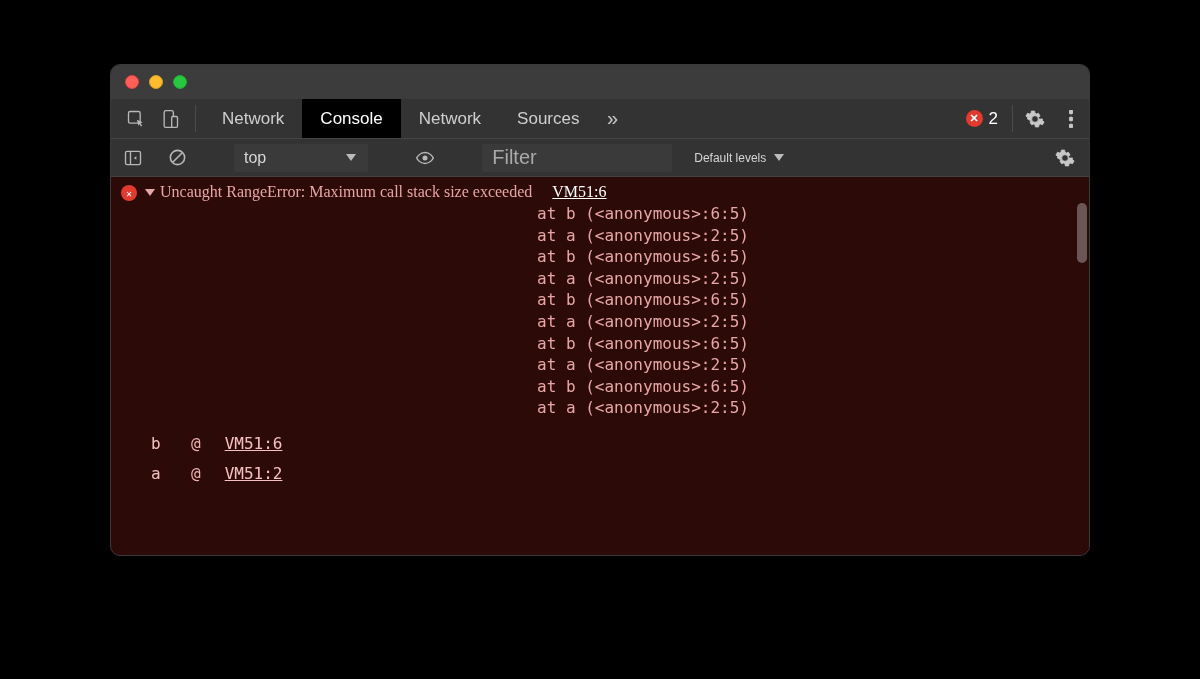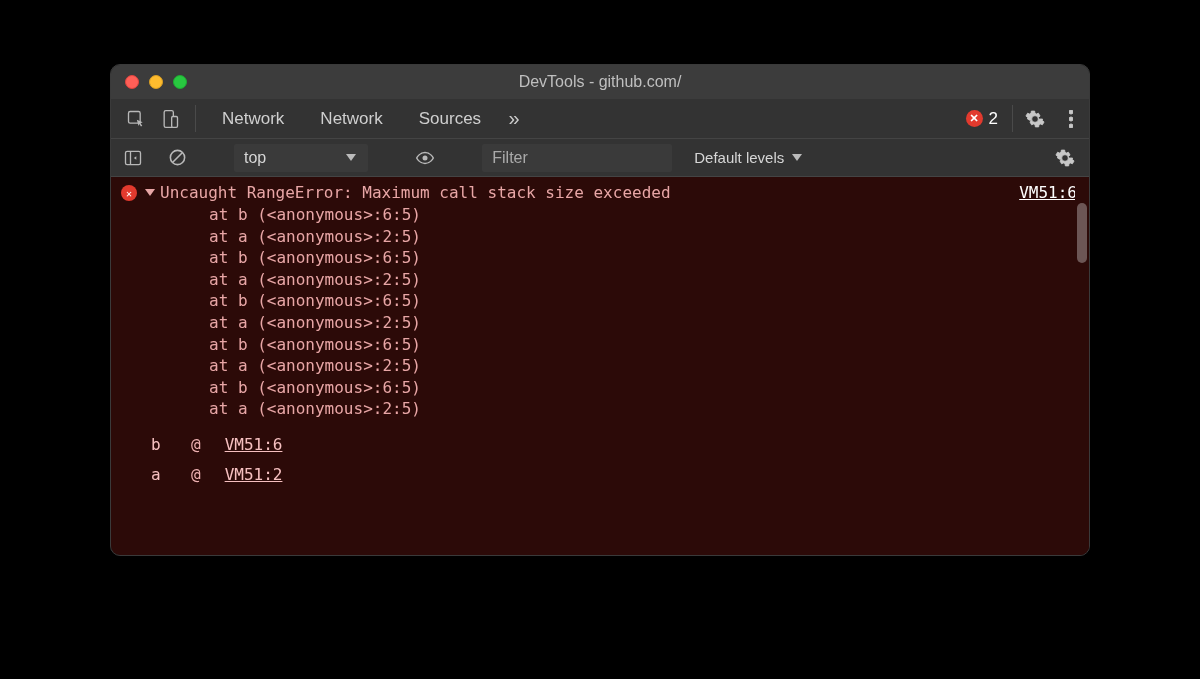--- a/index.html
+++ b/index.html
@@ -93,26 +93,26 @@
     height: 28px; cursor:default;
   }
   .context-arrow {
     width:0; height:0; border-left:5px solid transparent; border-right:5px solid transparent;
     border-top:7px solid #bbb;
   }
   .eye-pad { padding: 0 6px; }
   .filter-input {
     height: 28px; width: 190px; background: #3a3a3a;
     border: none; outline: none; color: #ddd;
-    padding: 0 10px; font-size: 16px; border-radius:2px;
+    padding: 0 10px; font-size: 20px; border-radius:2px;
   }
   .filter-input::placeholder { color: #aaa; }
   .levels {
     display:flex; align-items:center; gap:8px; color:#d6d6d6;
-    font-size:15px; padding: 0 10px; cursor:default;
+    font-size:12px; padding: 0 10px; cursor:default;
   }
   .ctoolbar .spacer { flex:1; }
   
   .cbody {
     flex:1; background: #2c0a08;
     font-family: Menlo, Consolas, monospace;
     font-size: 16px; color: #e8a6a6;
     overflow:hidden; position:relative;
     padding: 6px 12px 8px 10px;
   }
@@ -120,24 +120,24 @@
   .msg-icon {
     width:16px; height:16px; border-radius:50%; background:#e23a2e;
     color:#fff; display:flex; align-items:center; justify-content:center;
     font-size:10px; font-weight:700; margin: 2px 8px 0 0; flex-shrink:0;
   }
   .disclosure {
     display:inline-block; width:0; height:0;
     border-left:5px solid transparent; border-right:5px solid transparent;
     border-top:7px solid #e8a6a6; margin: 6px 5px 0 0; flex-shrink:0;
   }
-  .msg-main { flex:1; display:flex; justify-content:space-between; align-items:flex-start; gap:20px;}
+  .msg-main { flex:1; display:flex; justify-content:flex-start; align-items:flex-start; gap:20px;font-family:Liberation Serif, serif;}
   .msg-text { white-space:pre; }
   .msg-link { color:#fff; text-decoration: underline; white-space:nowrap; cursor:default; }
-  .stack { padding-left: 88px; white-space:pre; line-height:1.35; margin-top:2px;}
+  .stack { padding-left: 88px; white-space:pre; line-height:1.35; margin-top:2px;text-align:center;}
   .short-stack { padding: 10px 0 0 30px; line-height:1.9; }
   .short-stack .srow { display:flex; gap:24px; align-items:baseline; }
   .short-stack .fn { color:#f6c0c0; width: 16px; }
   .short-stack .at { color:#efb2b2; }
   .short-stack a { color:#f6c0c0; text-decoration: underline; cursor:default; }
   
   .scroll-gutter {
     position:absolute; right:0; top:0; bottom:0; width:14px;
     background: #2c0a08;
   }
@@ -151,38 +151,38 @@
 
 <div class="shadow-wrap">
 <div class="window">
 
   <div class="titlebar">
     <div class="traffic">
       <div class="dot tl-close"></div>
       <div class="dot tl-min"></div>
       <div class="dot tl-max"></div>
     </div>
-    <div class="title">DevTools - github.com/</div>
   </div>
 
   <div class="maintabs">
     <div class="icon-slot first">
       <svg width="20" height="20" viewBox="0 0 24 24" stroke-width="1.6">
         <rect x="3" y="3" width="14" height="14" rx="2"></rect>
         <path d="M13 13 l7 3 -2.5 1 2 3 -1.5 1 -2 -3 -1 2.5 z" fill="#b8b8b8" stroke="none"></path>
       </svg>
     </div>
     <div class="icon-slot">
       <svg width="20" height="20" viewBox="0 0 24 24" stroke-width="1.6">
         <rect x="5" y="2" width="11" height="20" rx="2"></rect>
         <rect x="14" y="9" width="7" height="13" rx="1.5" fill="#333"></rect>
       </svg>
     </div>
     <div class="tabs-divider"></div>
     <div class="tab">Network</div>
+    <div class="tab active">Console</div>
     <div class="tab">Network</div>
     <div class="tab">Sources</div>
     <div class="overflow">»</div>
     <div class="spacer"></div>
     <div class="badge-err">
       <span class="disc">✕</span>
       <span>2</span>
     </div>
     <div class="vdiv"></div>
     <div class="gear-btn">

